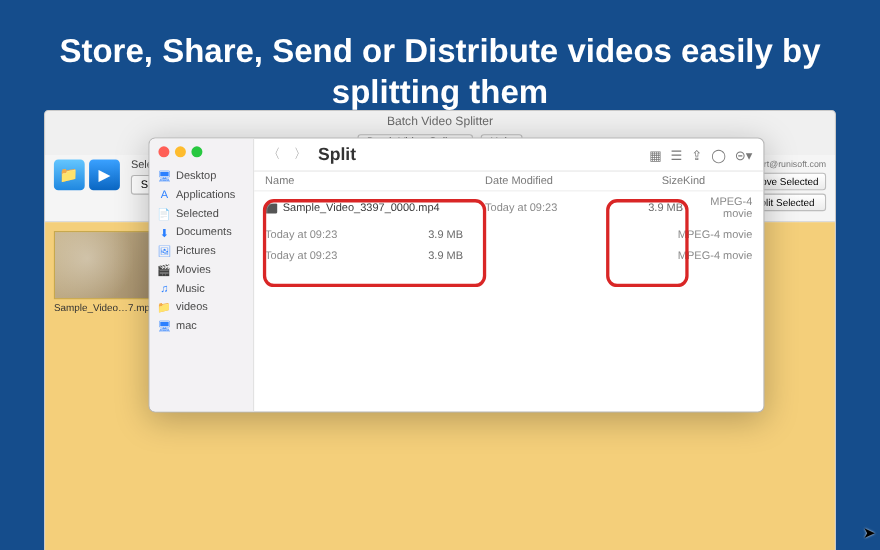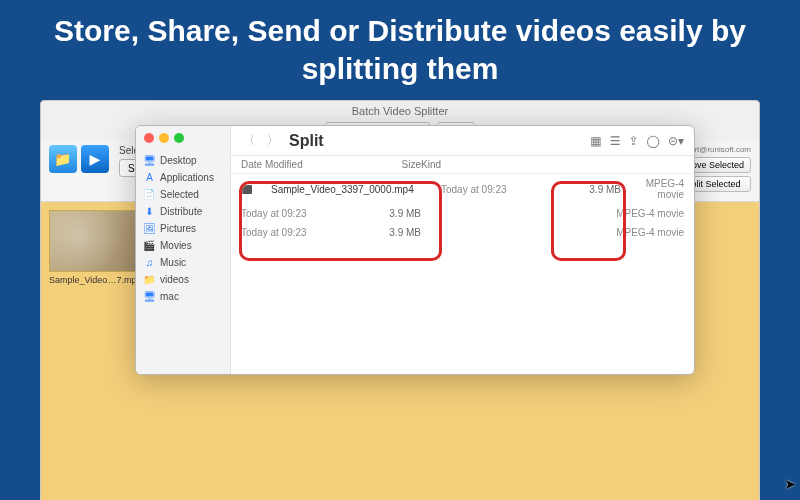--- a/index.html
+++ b/index.html
@@ -1,17 +1,17 @@
 <!DOCTYPE html>
 <html><head>
 <meta charset="utf-8">
 <style>
   * { box-sizing: border-box; margin: 0; padding: 0; font-family: -apple-system, "Helvetica Neue", Arial, sans-serif; }
   body { width: 800px; height: 500px; background: #154d8c; overflow: hidden; position: relative; }
-  .headline { color: #fff; font-size: 30px; font-weight: 700; text-align: center; padding: 12px 20px 8px; line-height: 1.25; }
+  .headline { color: #fff; font-size: 30px; font-weight: 700; text-align: center; padding: 28px 20px 8px; line-height: 1.25; }
   .stage { position: absolute; left: 40px; right: 40px; top: 100px; bottom: -30px; }
 
   
   .appwin { position: absolute; inset: 0; background: #f0f0f0; border: 1px solid #c9c9c9; border-radius: 4px; }
   .app-title { text-align: center; font-size: 11px; color: #6a6a6a; padding: 4px 0 2px; }
   .app-tabs { text-align: center; padding-bottom: 4px; }
   .app-tabs button { font-size: 10px; padding: 1px 8px; border: 1px solid #bdbdbd; background: #f5f5f5; border-radius: 3px; margin: 0 1px; }
 
   .toolbar { display: flex; align-items: flex-start; gap: 10px; padding: 4px 8px 6px; border-bottom: 1px solid #d9d9d9; background: #f5f5f5; }
   .tool-icons { display: flex; gap: 4px; }
@@ -49,21 +49,21 @@
   .f-main { flex:1; display:flex; flex-direction:column; }
   .f-bar { height:30px; display:flex; align-items:center; gap:8px; padding:0 10px; border-bottom:1px solid #e6e6e6; }
   .nav-ar { color:#9a9a9a; font-size:12px; padding:0 2px; }
   .f-title { font-size:16px; font-weight:600; color:#333; }
   .f-bar .spacer { flex:1; }
   .f-bar .gly { color:#7a7a7a; font-size:12px; }
   .share-note { font-size:10px; color:#8a8a8a; padding:5px 10px 2px; }
   .f-head { display:flex; font-size:10px; color:#7a7a7a; padding:3px 10px; border-bottom:1px solid #eee; }
   .col-name{flex:0 0 200px;} .col-date{flex:0 0 110px;} .col-size{flex:0 0 70px; text-align:right; } .col-kind{flex:1;}
   .f-row { display:flex; font-size:10px; color:#3a3a3a; padding:4px 10px; align-items:center; }
-  .f-row .col-name{display:flex; align-items:center; gap:19px;} .clip{width:11px;height:9px;background:#555;border-radius:1px;}
+  .f-row .col-name{display:flex; align-items:center; gap:5px;} .clip{width:11px;height:9px;background:#555;border-radius:1px;}
   .f-row .col-date{color:#8a8a8a;} .f-row .col-size{color:#6a6a6a;} .f-row .col-kind{color:#8a8a8a;text-align:right;}
 
   .hi { position:absolute; border:3px solid #d92626; border-radius:10px; pointer-events:none; box-shadow:0 0 0 1px rgba(255,255,255,.3) inset; }
 
   .cursor { position:absolute; right:4px; bottom:8px; font-size:14px; color:#000; text-shadow:0 0 2px #fff; }
 </style>
 </head>
 <body>
 
 <div class="headline">Store, Share, Send or Distribute videos easily by splitting them</div>
@@ -130,21 +130,21 @@
           <div class="fav-item">
             <span class="gly">A</span>
             <span>Applications</span>
           </div>
           <div class="fav-item">
             <span class="gly">📄</span>
             <span>Selected</span>
           </div>
           <div class="fav-item">
             <span class="gly">⬇︎</span>
-            <span>Distribute</span>
+            <span>Documents</span>
           </div>
           <div class="fav-item">
             <span class="gly">🖼</span>
             <span>Pictures</span>
           </div>
           <div class="fav-item">
             <span class="gly">🎬</span>
             <span>Movies</span>
           </div>
           <div class="fav-item">
@@ -167,20 +167,21 @@
         <span class="nav-ar">〉</span>
         <span class="f-title">Split</span>
         <span class="spacer"></span>
         <span class="gly">▦</span>
         <span class="gly">☰</span>
         <span class="gly">⇪</span>
         <span class="gly">◯</span>
         <span class="gly">⊝▾</span>
       </div>
       <div class="f-head">
+        <div class="col-name">Name</div>
         <div class="col-date">Date Modified</div>
         <div class="col-size">Size</div>
         <div class="col-kind">Kind</div>
       </div>
       <div id="filelist">
           <div class="f-row">
             <div class="col-name">
               <span class="clip"></span>
               <span>Sample_Video_3397_0000.mp4</span>
             </div>

